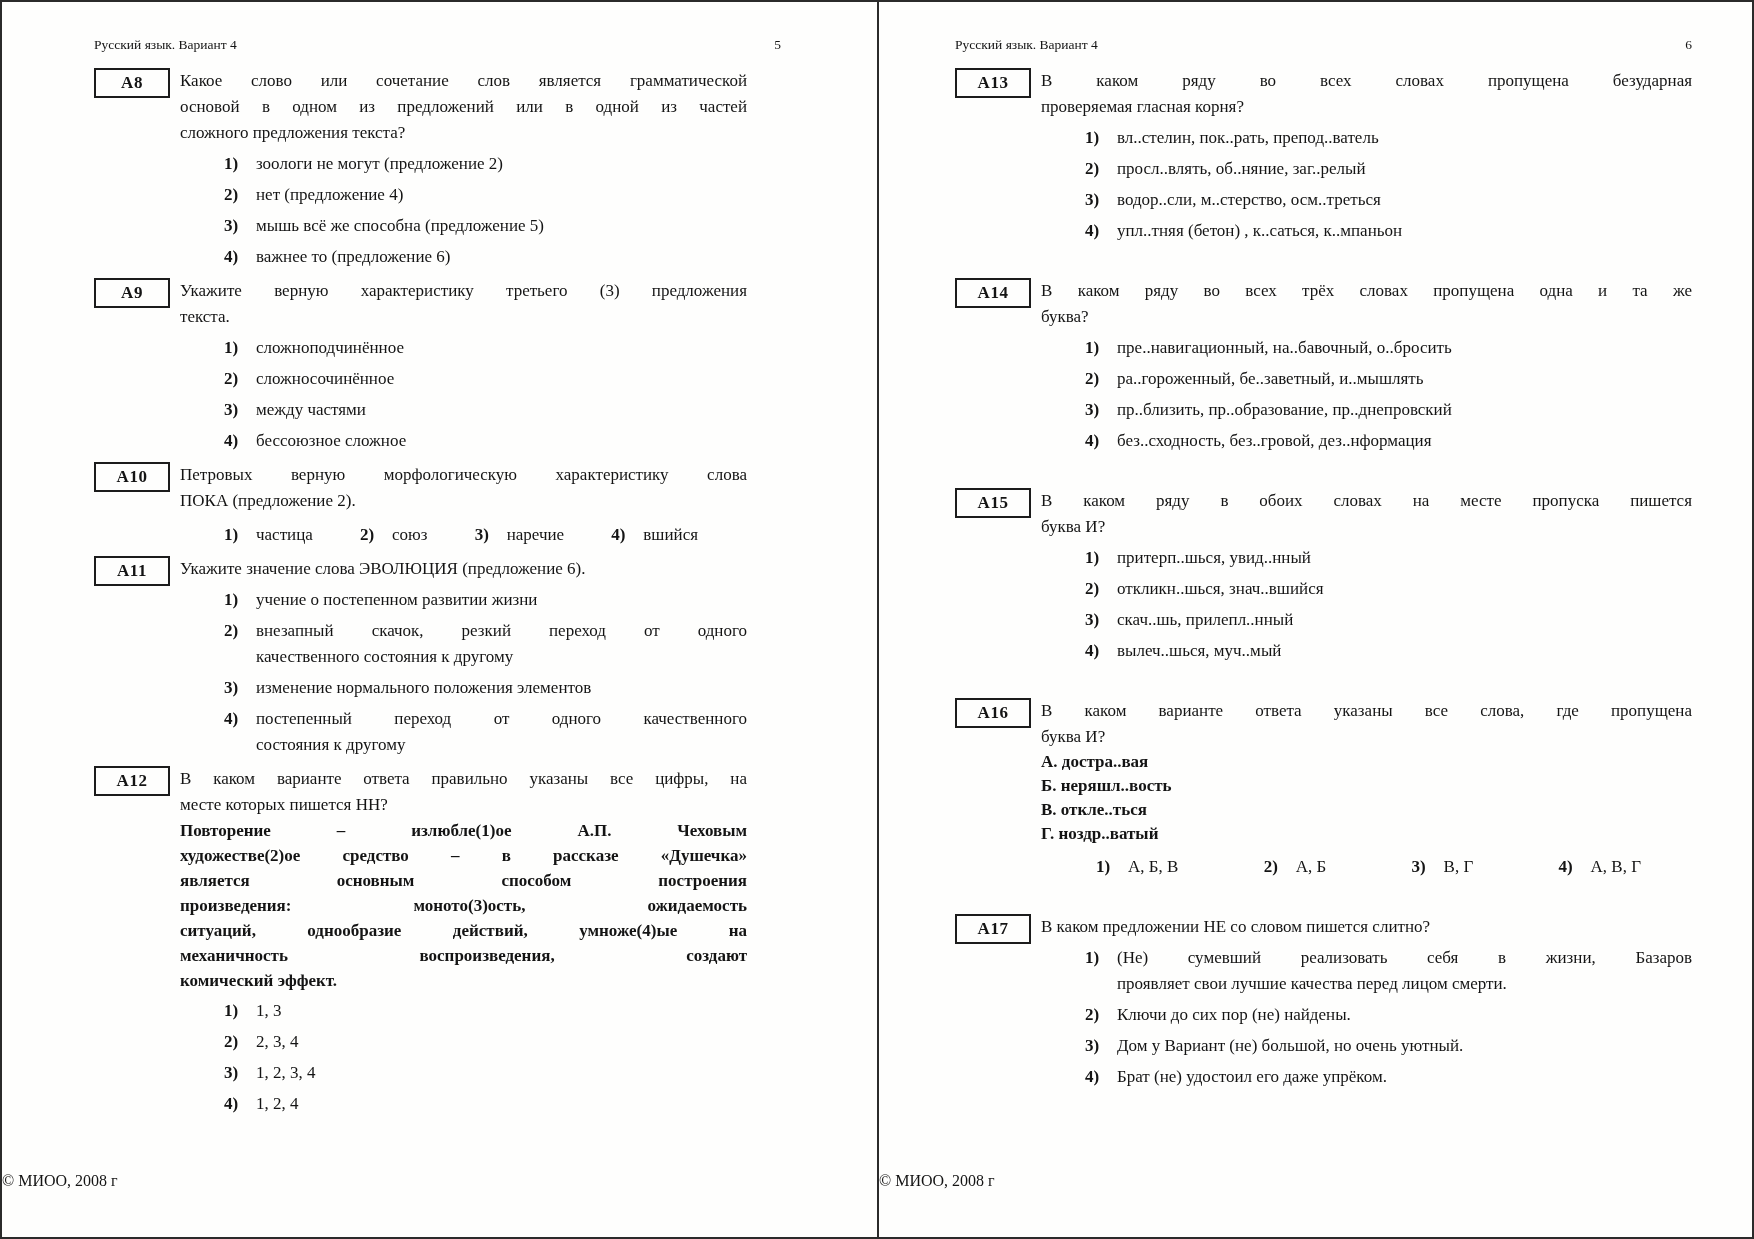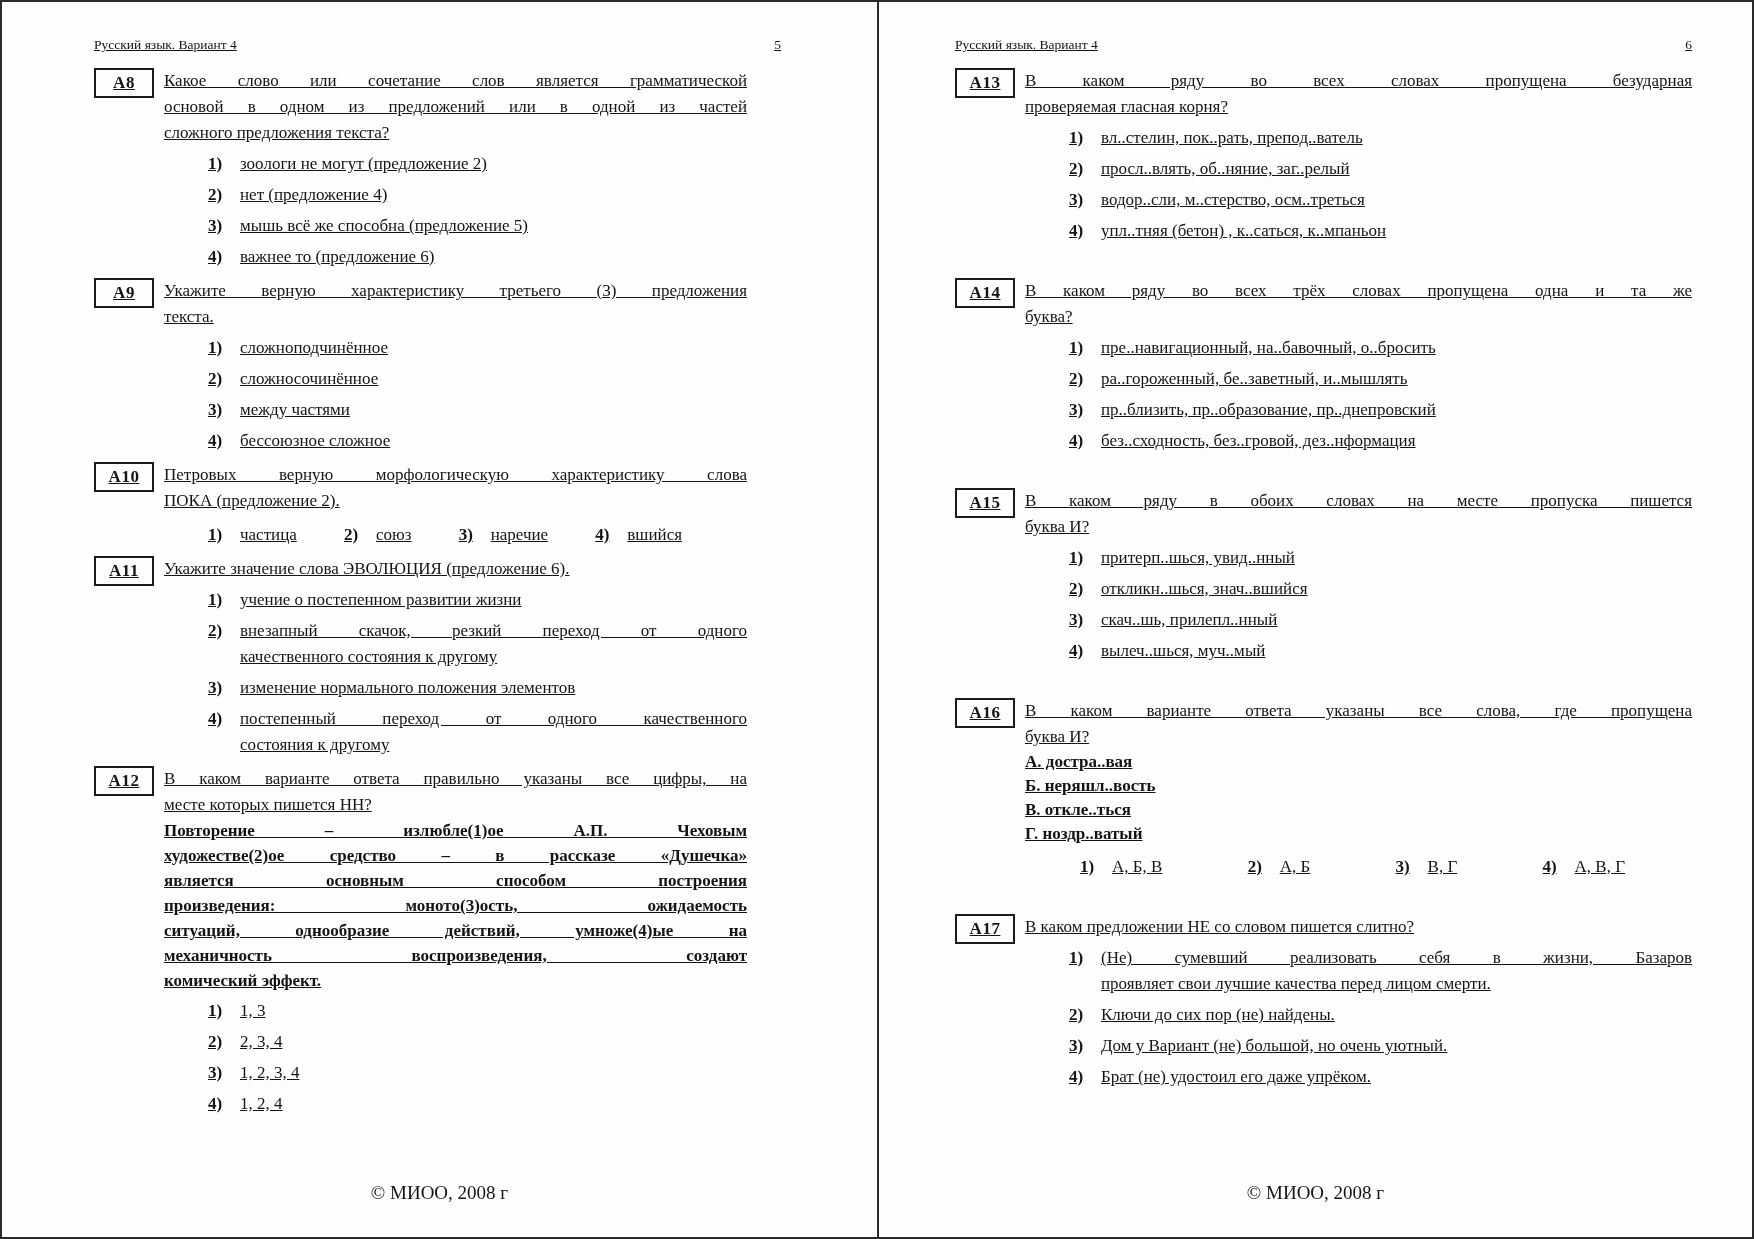--- a/index.html
+++ b/index.html
@@ -6,47 +6,47 @@
   .spread{
     position:relative;
     width:1754px;height:1239px;
     box-sizing:border-box;
     background:#fefefd;
     border:2px solid #2b2b2b;
     display:flex;
     font-family:"Liberation Serif","DejaVu Serif",serif;
     font-size:17px;line-height:26px;color:#141414;
   }
-  .page{box-sizing:border-box;height:100%;position:relative;text-decoration:underline;}
+  .page{box-sizing:border-box;height:100%;position:relative;}
   .page-left{width:877px;border-right:2px solid #2b2b2b;padding:34px 130px 0 92px;}
   .page-right{width:873px;padding:34px 60px 0 76px;}
   .page-header{display:flex;justify-content:space-between;font-size:13.5px;line-height:18px;margin-bottom:14px;}
   .page-left .page-header{margin-right:-34px;}
   .question{display:flex;gap:10px;}
   .page-left .question{margin-bottom:8px;}
   .page-right .question{margin-bottom:34px;align-items:center;}
   .qlabel{
     flex:none;width:56px;border:2px solid #1c1c1c;text-align:center;
-    font-weight:bold;line-height:24px;padding:1px 0;align-self:flex-start;letter-spacing:0.5px;
+    font-weight:bold;line-height:24px;padding:1px 8px;align-self:flex-start;letter-spacing:0.5px;
   }
   .qbody{flex:1;min-width:0;}
   .jline{display:block;text-align:justify;text-align-last:justify;-moz-text-align-last:justify;}
   .lline{display:block;}
   .opts{margin-top:5px;}
   .opt{display:flex;gap:10px;margin:5px 0 0 44px;}
   .num{font-weight:bold;flex:none;min-width:22px;}
   .otext{flex:1;min-width:0;}
   .passage{font-weight:bold;line-height:25px;}
   .items{font-weight:bold;}
   .items .lline{line-height:24px;}
   .opts-inline{display:flex;justify-content:space-between;margin-top:8px;}
   .oi-a10{margin-left:44px;width:474px;}
   .oi-a16{margin-left:55px;width:545px;}
   .opt-inline{display:inline-flex;gap:10px;white-space:nowrap;}
-  .page-footer{position:absolute;left:0;right:0;bottom:36px;text-align:center;font-size:19px;line-height:17px;}
+  .page-footer{position:absolute;left:0;right:0;bottom:48px;font-size:16px;line-height:17px;}
 </style>
 </head>
 <body>
 
 <div class="spread">
 
   <div class="page page-left">
     <div class="page-header">
       <span>Русский язык. Вариант 4</span>
       <span>5</span>

